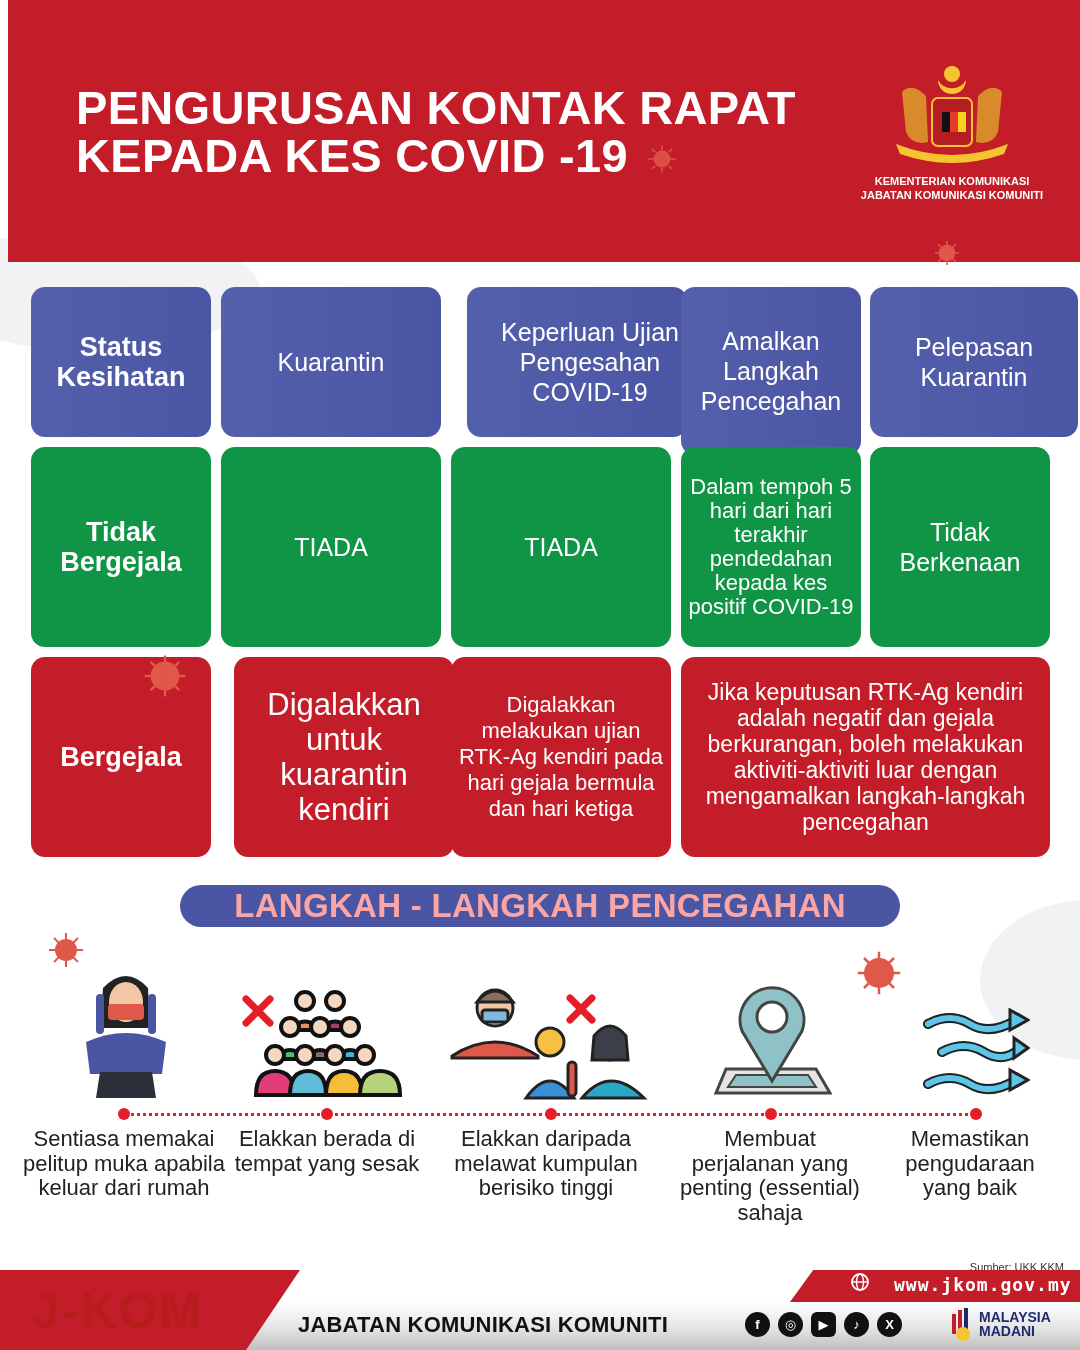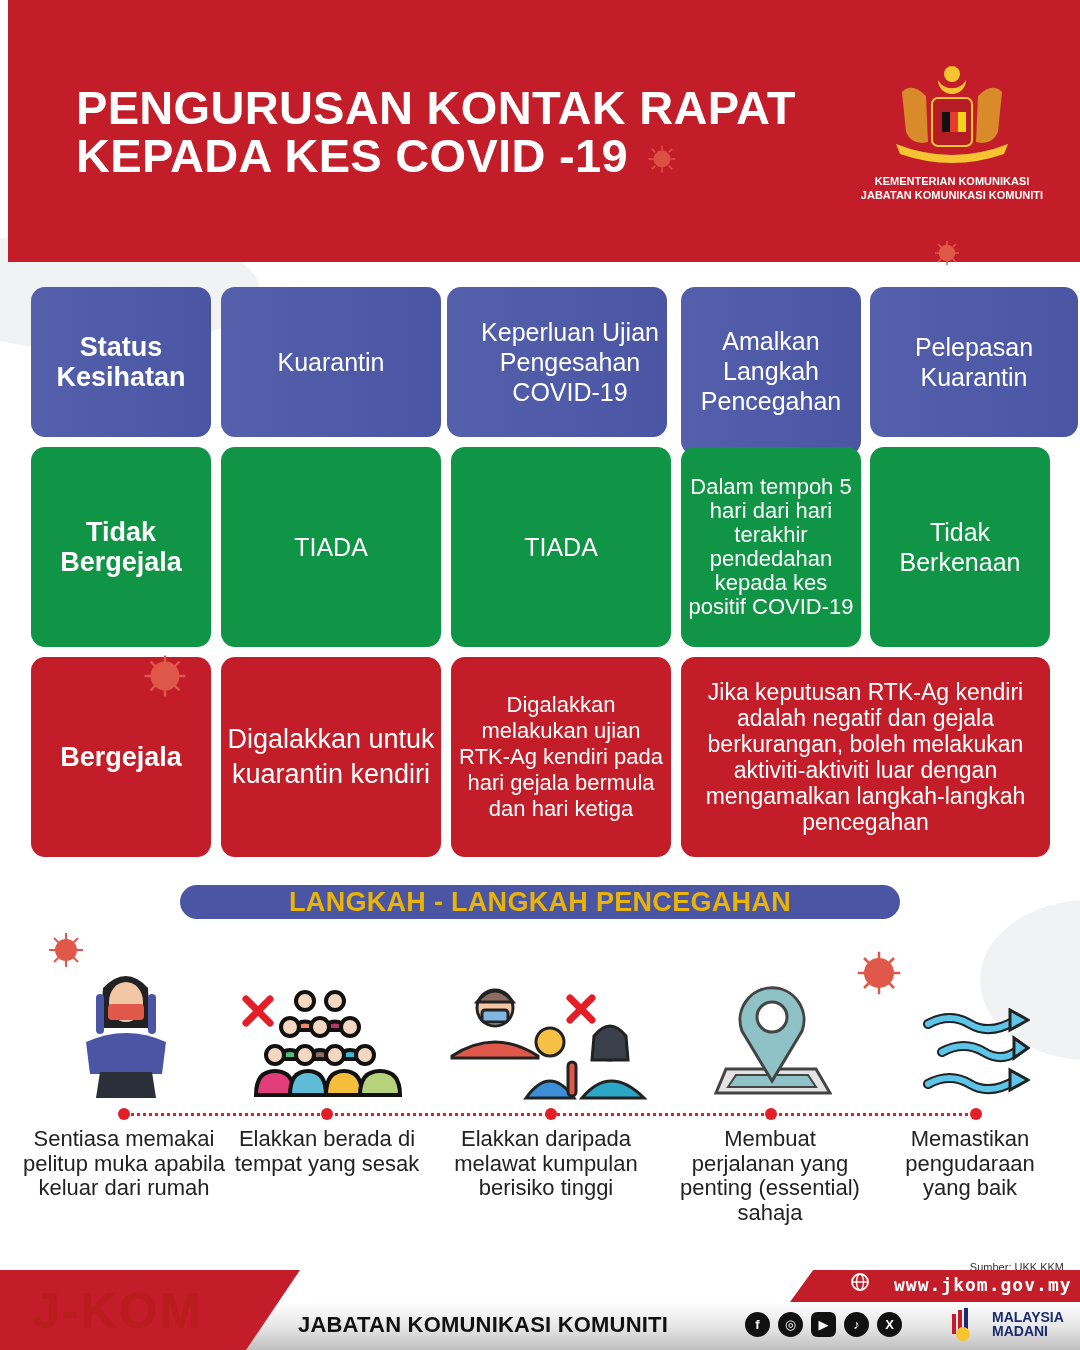--- a/index.html
+++ b/index.html
@@ -15,39 +15,39 @@
   .bg-blob { position: absolute; border-radius: 50%; background: #f1f2f4; }
 
   .grid { position: absolute; left: 31px; top: 287px; }
   .cell { position: absolute; border-radius: 14px; color: #fff; display: flex; align-items: center; justify-content: center; text-align: center; font-size: 25px; line-height: 30px; padding: 0 6px; }
   .cell.bold { font-weight: 700; font-size: 27px; }
   .cell.small { font-size: 22px; line-height: 24px; }
   .blue { background: linear-gradient(90deg, #5560ac, #4a55a4); }
   .green { background: #109445; }
   .red { background: #c21d28; }
 
-  .section-pill { position: absolute; left: 180px; top: 885px; width: 720px; height: 34px; border-radius: 25px; background: #4a55a4; color: #eab308; font-weight: 700; font-size: 27px; display: flex; align-items: center; justify-content: center; letter-spacing: 0.3px; }
+  .section-pill { position: absolute; left: 180px; top: 885px; width: 720px; height: 42px; border-radius: 25px; background: #4a55a4; color: #fca5a5; font-weight: 700; font-size: 33px; display: flex; align-items: center; justify-content: center; letter-spacing: 0.3px; }
 
   .illus { position: absolute; }
   .timeline { position: absolute; left: 124px; top: 1113px; width: 852px; height: 0; border-top: 3px dotted #e31e26; }
   .dot { position: absolute; top: 1108px; width: 12px; height: 12px; border-radius: 50%; background: #e31e26; }
   .step-label { position: absolute; top: 1127px; width: 220px; text-align: center; font-size: 22px; line-height: 24.5px; color: #222; }
 
   .source { position: absolute; right: 16px; top: 1243px; font-size: 11px; color: #333; margin-top: 18px; }
 
   .footer { position: absolute; left: 0; top: 1262px; width: 1080px; height: 88px; }
   .footer-silver { position: absolute; left: 230px; top: 40px; width: 850px; height: 48px; background: linear-gradient(180deg, #ffffff 0%, #e4e4e4 55%, #bfbfbf 100%); }
   .footer-red-left { position: absolute; left: 0; top: 8px; width: 300px; height: 80px; background: #c21d28; clip-path: polygon(0 0, 100% 0, 82% 100%, 0 100%); }
   .jkom { position: absolute; left: 32px; top: 20px; color: #b91c1c; font-weight: 700; font-size: 50px; letter-spacing: 2px; }
   .footer-red-right { position: absolute; left: 790px; top: 8px; width: 290px; height: 32px; background: #c21d28; clip-path: polygon(8% 0, 100% 0, 100% 100%, 0 100%); }
   .website { position: absolute; left: 850px; top: 10px; color: #fff; font-weight: 700; font-size: 18px; letter-spacing: 1px; display: flex; align-items: center; gap: 24px; font-family: "DejaVu Sans Mono", monospace; }
   .dept { position: absolute; left: 298px; top: 50px; font-weight: 700; font-size: 22px; color: #111; letter-spacing: 0.2px; }
   .socials { position: absolute; left: 745px; top: 50px; display: flex; gap: 8px; }
   .social { width: 25px; height: 25px; border-radius: 50%; background: #111; color: #fff; font-size: 13px; font-weight: 700; display: flex; align-items: center; justify-content: center; }
-  .madani { position: absolute; left: 950px; top: 44px; display: flex; align-items: center; gap: 16px; }
+  .madani { position: absolute; left: 950px; top: 44px; display: flex; align-items: center; gap: 3px; }
   .madani-text { font-weight: 700; font-size: 14px; line-height: 14px; color: #1d2b6e; }
 </style>
 </head>
 <body>
 
 <div class="bg-blob" style="left:-80px; top:230px; width:340px; height:120px;"></div>
 <div class="bg-blob" style="left:980px; top:900px; width:220px; height:160px;"></div>
 
 <div class="header">
   <div class="title">
@@ -102,32 +102,32 @@
         <line x1="8" y1="8" x2="32" y2="32"></line>
         <line x1="8" y1="32" x2="32" y2="8"></line>
       </g>
     </svg>
 </div>
 
 <div class="grid">
 
   <div class="cell blue bold" style="left:0; top:0; width:180px; height:150px;">Status Kesihatan</div>
   <div class="cell blue" style="left:190px; top:0; width:220px; height:150px;">Kuarantin</div>
-  <div class="cell blue" style="left:416px; top:0; width:220px; height:150px;padding-left:32px;">Keperluan Ujian Pengesahan COVID-19</div>
+  <div class="cell blue" style="left:436px; top:0; width:220px; height:150px;padding-left:32px;">Keperluan Ujian Pengesahan COVID-19</div>
   <div class="cell blue" style="left:650px; top:0; width:180px; height:168px;">Amalkan Langkah Pencegahan</div>
   <div class="cell blue" style="left:839px; top:0; width:208px; height:150px;">Pelepasan Kuarantin</div>
 
   <div class="cell green bold" style="left:0; top:160px; width:180px; height:200px;">Tidak Bergejala</div>
   <div class="cell green" style="left:190px; top:160px; width:220px; height:200px;">TIADA</div>
   <div class="cell green" style="left:420px; top:160px; width:220px; height:200px;">TIADA</div>
   <div class="cell green small" style="left:650px; top:160px; width:180px; height:200px;">Dalam tempoh 5 hari dari hari terakhir pendedahan kepada kes positif COVID-19</div>
   <div class="cell green" style="left:839px; top:160px; width:180px; height:200px;">Tidak Berkenaan</div>
 
   <div class="cell red bold" style="left:0; top:370px; width:180px; height:200px;">Bergejala</div>
-  <div class="cell red" style="left:190px; top:370px; width:220px; height:200px; font-size:27px; line-height:35px;text-align:center;">Digalakkan untuk kuarantin kendiri</div>
+  <div class="cell red" style="left:203px; top:370px; width:220px; height:200px; font-size:31px; line-height:35px;text-align:center;">Digalakkan untuk kuarantin kendiri</div>
   <div class="cell red small" style="left:420px; top:370px; width:220px; height:200px; line-height:26px;">Digalakkan melakukan ujian RTK-Ag kendiri pada hari gejala bermula dan hari ketiga</div>
   <div class="cell red small" style="left:650px; top:370px; width:369px; height:200px; line-height:26px; font-size:23px; padding:0 10px;text-align:center;">Jika keputusan RTK-Ag kendiri adalah negatif dan gejala berkurangan, boleh melakukan aktiviti-aktiviti luar dengan mengamalkan langkah-langkah pencegahan</div>
 
   <div class="illus" style="left:110px; top:365px;">
     <svg width="48" height="48" viewBox="0 0 40 40">
         <g fill="#e0584a" stroke="#e0584a" stroke-width="2">
           <circle cx="20" cy="20" r="11"></circle>
           <line x1="20" y1="3" x2="20" y2="37"></line>
           <line x1="3" y1="20" x2="37" y2="20"></line>
           <line x1="8" y1="8" x2="32" y2="32"></line>

